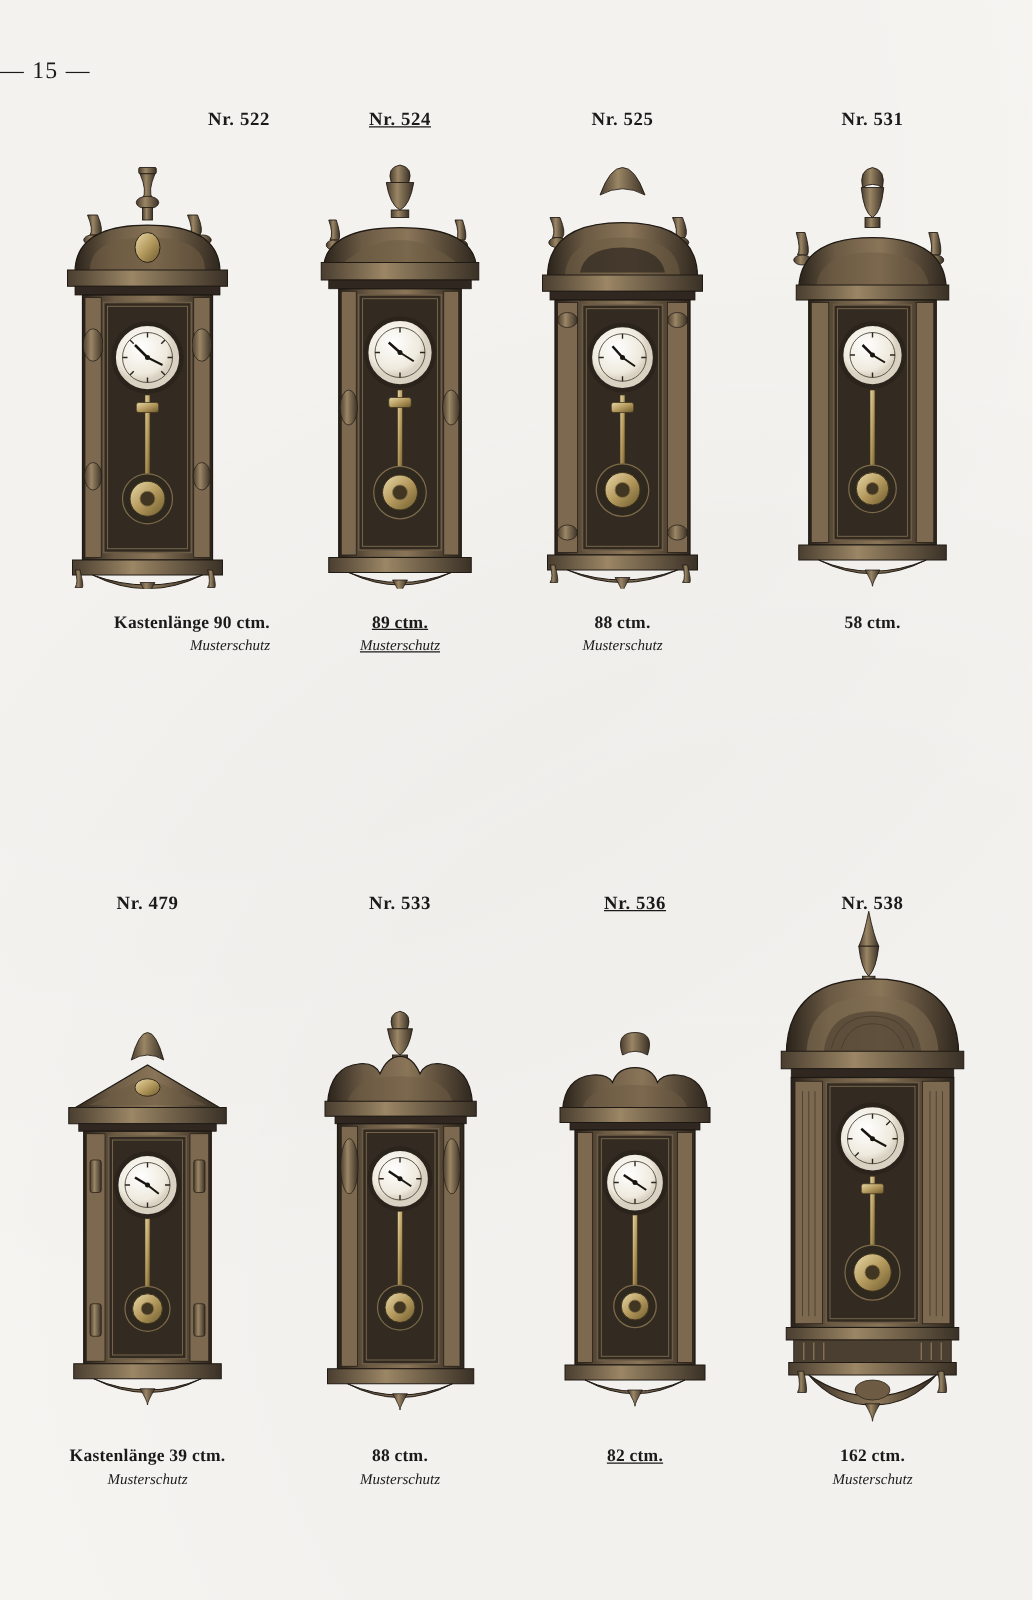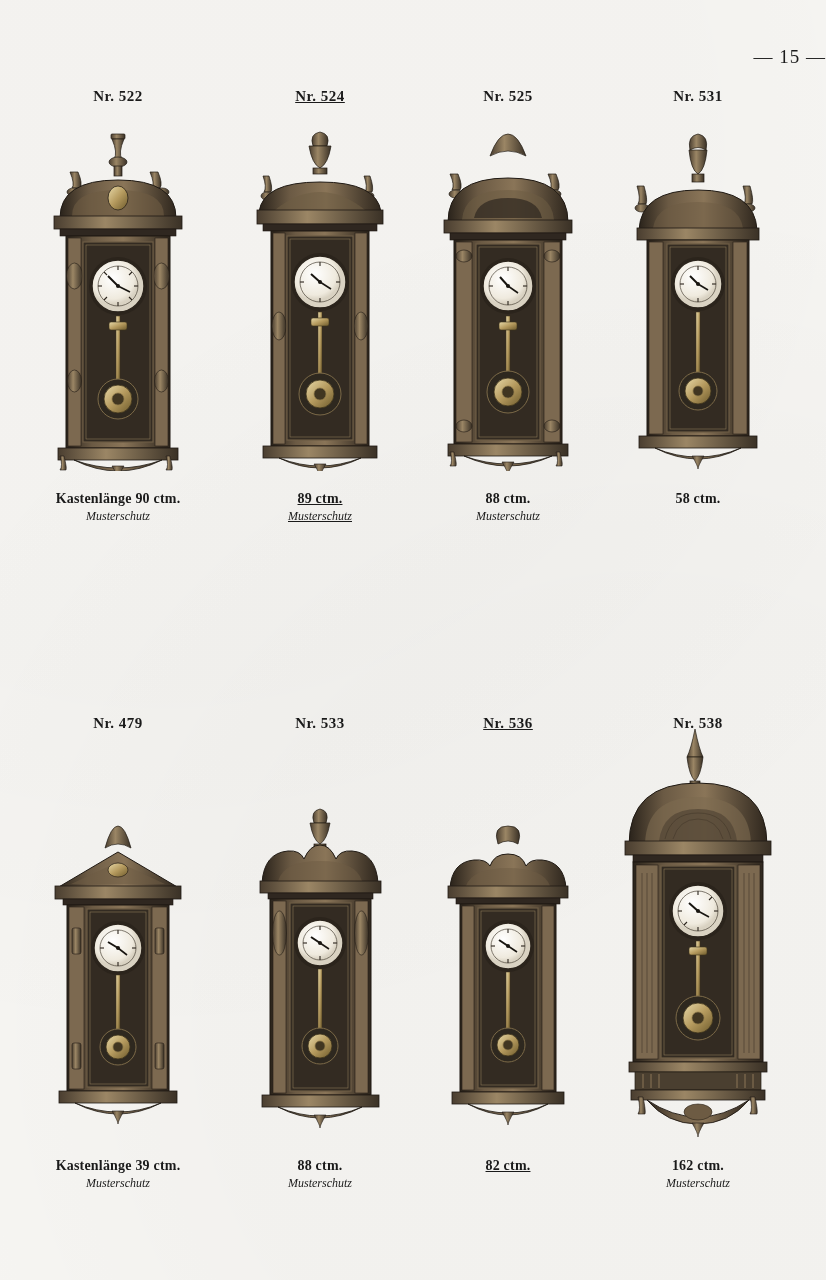--- a/index.html
+++ b/index.html
@@ -21,21 +21,21 @@
     background: #f7f6f3;
     background-image:
       radial-gradient(circle at 20% 12%, rgba(0,0,0,0.015) 0 40%, rgba(0,0,0,0) 70%),
       radial-gradient(circle at 78% 80%, rgba(0,0,0,0.02) 0 35%, rgba(0,0,0,0) 70%);
   }
   .page-number {
     position: absolute;
     top: 46px;
     left: 0;
     right: 0;
-    text-align: right;
+    text-align: left;
     font-size: 19px;
     letter-spacing: 1px;
     font-family: "Liberation Serif", serif;
   }
 
   .grid-row {
     position: absolute;
     left: 0;
     width: 826px;
   }
@@ -80,21 +80,21 @@
 </style>
 </head>
 <body>
 
 <div class="page">
 
   <div class="page-number">— 15 —</div>
 
   <div class="grid-row row-1">
 
-    <div class="cell" style="left:20px;">
+    <div class="cell" style="left:20px;text-align:right;">
       <div class="caption-top">Nr. 522</div>
       <div class="clock-wrap">
         <svg width="160" height="345" viewBox="0 0 160 345">
           <defs>
             <linearGradient id="w1" x1="0" y1="0" x2="1" y2="0">
               <stop offset="0%" stop-color="#2a231b"></stop>
                 <stop offset="25%" stop-color="#6b5a44"></stop>
               <stop offset="55%" stop-color="#8a7558"></stop>
                 <stop offset="100%" stop-color="#2f271e"></stop>
             </linearGradient>
@@ -233,21 +233,21 @@
           <path d="M34 332 q41 20 82 0 q-21 8 -41 8 q-20 0 -41 -8 z" fill="url(#w1)" stroke="#201a14" stroke-width="0.8"></path>
           <path d="M69 338 q6 10 6 13 q0 -3 6 -13 z" fill="url(#w1b)" stroke="#201a14" stroke-width="0.6"></path>
         </svg>
       </div>
       <div class="captions">
         <div class="caption-len">89 ctm.</div>
         <div class="caption-prot">Musterschutz</div>
       </div>
     </div>
 
-    <div class="cell" style="left:410px;">
+    <div class="cell" style="left:400px;">
       <div class="caption-top">Nr. 525</div>
       <div class="clock-wrap">
         <svg width="160" height="345" viewBox="0 0 160 345">
           <g fill="url(#w1b)" stroke="#221c15" stroke-width="0.7">
             <path d="M62 30 q8 -22 18 -22 q10 0 18 22 q-18 -10 -36 0 z"></path>
             <path d="M30 48 q5 12 2 16 h-8 q3 -5 -2 -16 z"></path>
             <ellipse cx="28" cy="68" rx="7" ry="4"></ellipse>
             <path d="M128 48 q5 12 2 16 h-8 q3 -5 -2 -16 z"></path>
             <ellipse cx="126" cy="68" rx="7" ry="4"></ellipse>
           </g>

